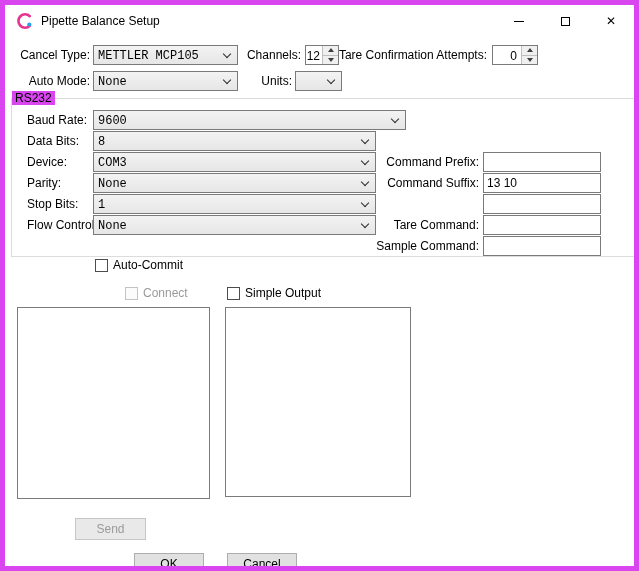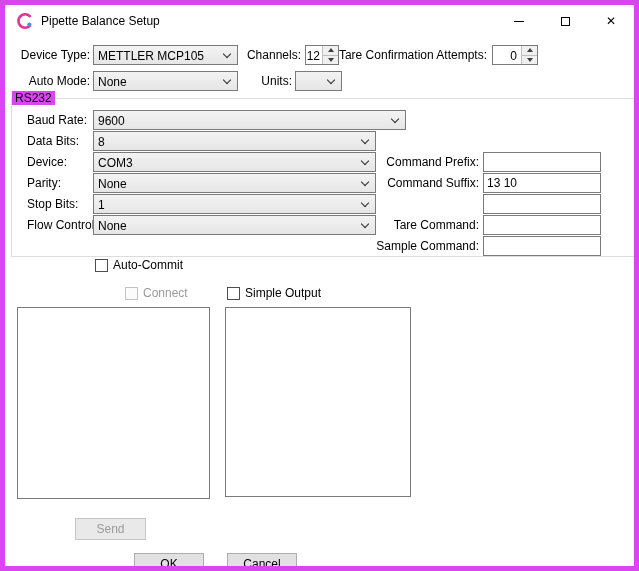--- a/index.html
+++ b/index.html
@@ -24,21 +24,21 @@
   .win-btn { width:46px; height:32px; display:flex; align-items:center; justify-content:center; cursor:pointer; }
   .min-glyph { width:10px; height:0; border-top:1px solid #000; }
   .max-glyph { width:9px; height:9px; border:1px solid #000; background:transparent; }
   .close-glyph { font-size:12px; line-height:1; }
   
   .lbl { position:absolute; white-space:nowrap; line-height:14px; }
   .r { text-align:right; }
   .combo {
     position:absolute; height:20px;
     background:linear-gradient(#f3f3f3,#e6e6e6);
-    border:1px solid #7a7a7a; cursor:pointer;
+    border:1px solid #7a7a7a; cursor:pointer;font-family:Liberation Mono, monospace;
   }
   .combo-value { position:absolute; left:4px; top:3px; white-space:nowrap; }
   .combo-arrow {
     position:absolute; right:7px; top:5px; width:6px; height:6px;
     border-right:1px solid #2b2b2b; border-bottom:1px solid #2b2b2b;
     transform:rotate(45deg);
   }
   .spinner { position:absolute; height:20px; background:#fff; border:1px solid #7a7a7a; }
   .spin-value { position:absolute; left:0; right:18px; top:3px; text-align:right; }
   .spin-buttons { position:absolute; right:0; top:0; bottom:0; width:16px; border-left:1px solid #bfbfbf; display:flex; flex-direction:column; }
@@ -86,21 +86,21 @@
       </div>
       <div class="win-btn">
         <span class="max-glyph"></span>
       </div>
       <div class="win-btn">
         <span class="close-glyph">✕</span>
       </div>
     </div>
   </div>
 
-  <span class="lbl r" style="left:4px;top:43px;width:81px">Device Type:</span>
+  <span class="lbl r" style="left:4px;top:43px;width:81px">Cancel Type:</span>
   <div class="combo" style="left:88px;top:40px;width:145px">
     <span class="combo-value">METTLER MCP105</span>
     <span class="combo-arrow"></span>
   </div>
 
   <span class="lbl r" style="left:232px;top:43px;width:64px">Channels:</span>
   <div class="spinner" style="left:300px;top:40px;width:34px">
     <span class="spin-value">12</span>
     <div class="spin-buttons">
       <div class="spin-btn">

